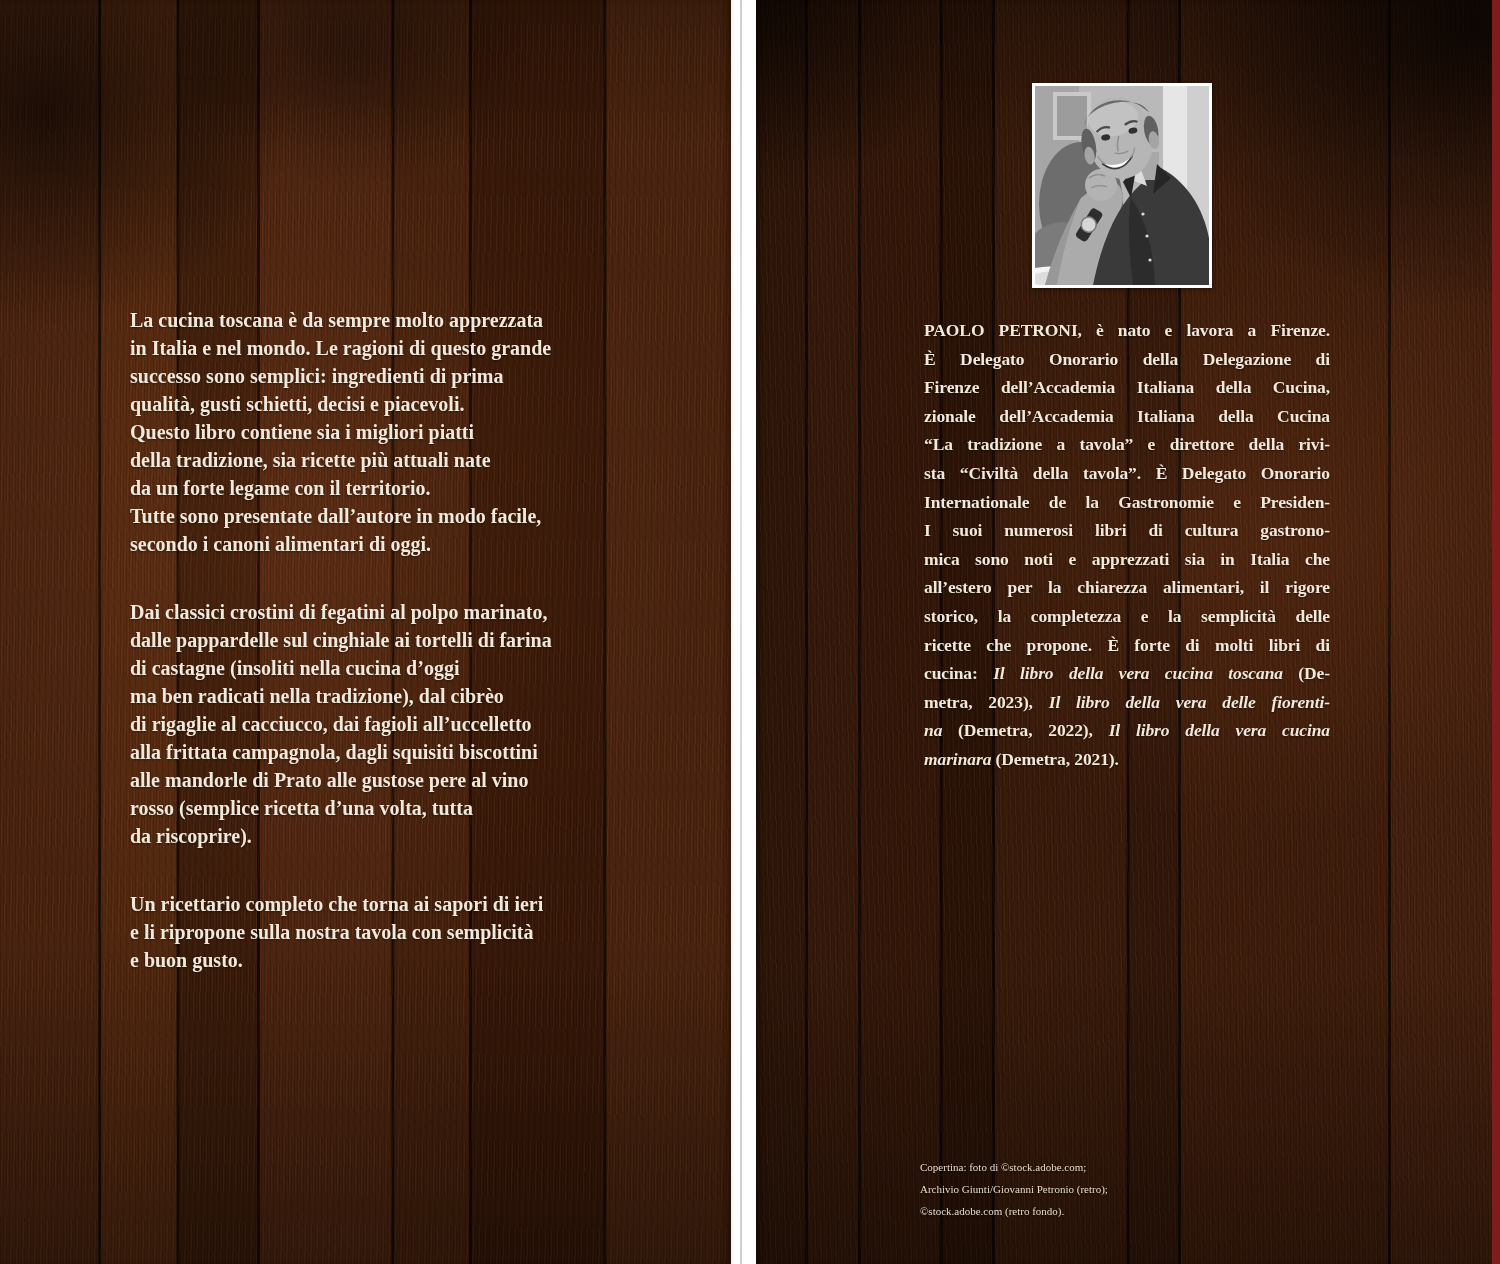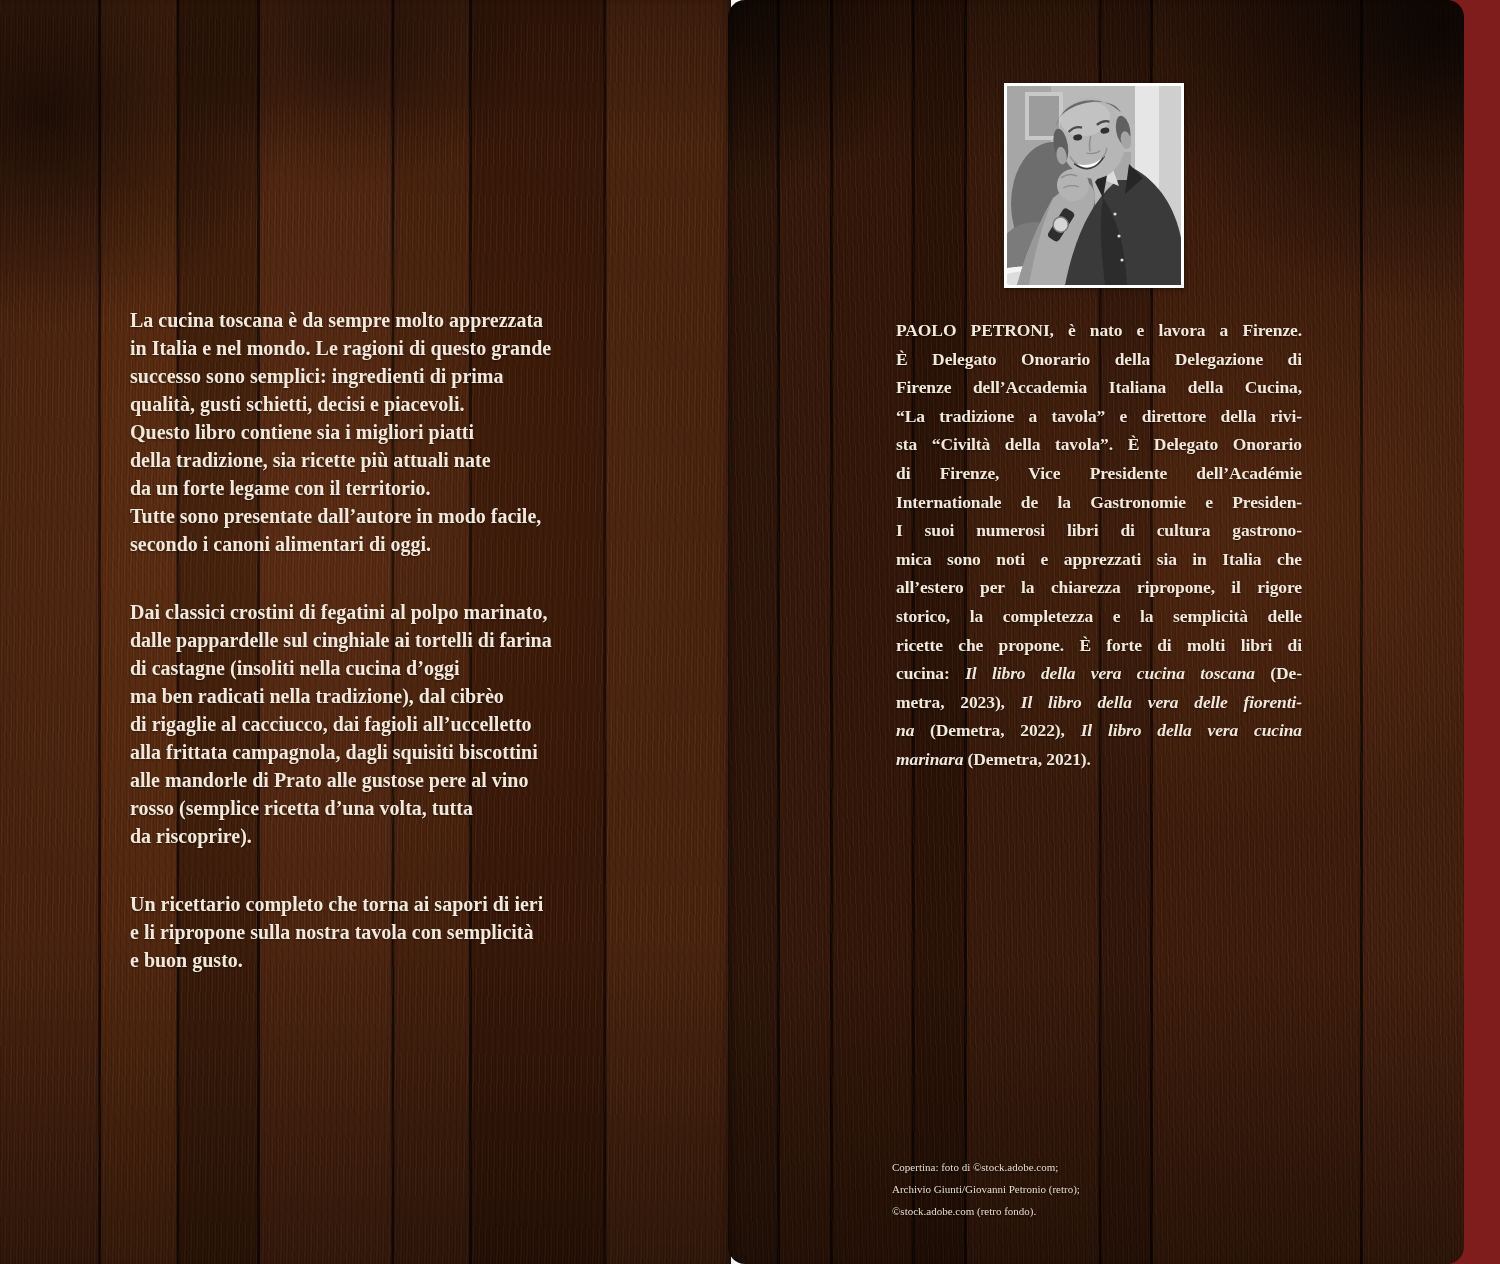--- a/index.html
+++ b/index.html
@@ -26,40 +26,39 @@
         #3c1c0a 24.6%, #3c1c0a 35.1%, #170a04 35.2%, #170a04 35.5%,
         #4e2510 35.6%, #4e2510 53.5%, #190b04 53.6%, #190b04 53.9%,
         #46210d 54%, #46210d 64.1%, #170a04 64.2%, #170a04 64.5%,
         #381808 64.6%, #381808 82.5%, #190b04 82.6%, #190b04 82.9%,
         #4b240f 83%, #4b240f 100%);
     box-shadow: inset -7px 0 10px -5px rgba(0,0,0,0.45);
   }
 
   
   .flap-right{
-    left:728px;width:736px;background-color:#331809;
+    left:756px;width:736px;background-color:#331809;
     background-image:
       radial-gradient(ellipse 500px 430px at 97% 2%, rgba(0,0,0,0.75), rgba(0,0,0,0) 66%),
       radial-gradient(ellipse 300px 320px at 2% 0%, rgba(0,0,0,0.52), rgba(0,0,0,0) 62%),
       radial-gradient(ellipse 520px 430px at 70% 42%, rgba(200,105,45,0.12), rgba(200,105,45,0) 70%),
       linear-gradient(180deg, rgba(0,0,0,0.28) 0%, rgba(0,0,0,0) 13%, rgba(0,0,0,0) 76%, rgba(0,0,0,0.32) 100%),
       repeating-linear-gradient(90deg, rgba(0,0,0,0.15) 0px, rgba(0,0,0,0.15) 1px, rgba(0,0,0,0) 1px, rgba(0,0,0,0) 3px),
       repeating-linear-gradient(88deg, rgba(255,215,165,0.045) 0px, rgba(255,215,165,0.045) 1px, rgba(0,0,0,0) 1px, rgba(0,0,0,0) 5px),
       repeating-linear-gradient(63deg, rgba(0,0,0,0.10) 0px, rgba(0,0,0,0.10) 1px, rgba(0,0,0,0) 1px, rgba(0,0,0,0) 6px),
       linear-gradient(90deg,
         #2f1609 0%, #2f1609 6.6%, #140803 6.7%, #140803 7.0%,
         #36190a 7.1%, #36190a 13.8%, #140803 13.9%, #140803 14.2%,
         #341709 14.3%, #341709 24.9%, #120702 25.0%, #120702 25.3%,
         #2b1307 25.4%, #2b1307 32.0%, #120702 32.1%, #120702 32.4%,
         #3a1b0b 32.5%, #3a1b0b 50.3%, #140803 50.4%, #140803 50.7%,
         #33170a 50.8%, #33170a 57.3%, #140803 57.4%, #140803 57.7%,
         #3f1d0c 57.8%, #3f1d0c 85.8%, #150904 85.9%, #150904 86.2%,
         #44200e 86.3%, #44200e 100%);
     box-shadow: inset 7px 0 10px -5px rgba(0,0,0,0.5);
-    border-radius: 17px;
   }
 
   
   .divider{
     position:absolute;left:731px;top:0;width:33px;height:1264px;
     background:linear-gradient(90deg,#f1f1f1 0%, #ffffff 12%, #ffffff 88%, #f3f3f3 100%);
   }
   .divider-seam{
     position:absolute;left:9px;top:0;width:2px;height:1264px;
     background:linear-gradient(180deg,#cfcfcf,#e4e4e4 30%,#d6d6d6 70%,#cfcfcf);
@@ -193,27 +192,27 @@
           <path d="M60,66 q2,6 6,9" stroke="#969696" stroke-width="1.4" fill="none"></path>
           <path d="M98,64 q-2,6 -6,9" stroke="#969696" stroke-width="1.4" fill="none"></path>
         </g>
       </svg>
     </div>
 
     <div class="bio">
         <div class="bio-line"><span>PAOLO PETRONI, è nato e lavora a Firenze.</span></div>
         <div class="bio-line"><span>È Delegato Onorario della Delegazione di</span></div>
         <div class="bio-line"><span>Firenze dell’Accademia Italiana della Cucina,</span></div>
+        <div class="bio-line"><span>zionale dell’Accademia Italiana della Cucina</span></div>
         <div class="bio-line"><span>“La tradizione a tavola” e direttore della rivi-</span></div>
         <div class="bio-line"><span>sta “Civiltà della tavola”. È Delegato Onorario</span></div>
-        <div class="bio-line"><span>di Firenze, Vice Presidente dell’Académie</span></div>
         <div class="bio-line"><span>Internationale de la Gastronomie e Presiden-</span></div>
         <div class="bio-line"><span>I suoi numerosi libri di cultura gastrono-</span></div>
         <div class="bio-line"><span>mica sono noti e apprezzati sia in Italia che</span></div>
-        <div class="bio-line"><span>all’estero per la chiarezza ripropone, il rigore</span></div>
+        <div class="bio-line"><span>all’estero per la chiarezza alimentari, il rigore</span></div>
         <div class="bio-line"><span>storico, la completezza e la semplicità delle</span></div>
         <div class="bio-line"><span>ricette che propone. È forte di molti libri di</span></div>
         <div class="bio-line"><span>cucina: </span><span class="it">Il libro della vera cucina toscana</span><span> (De-</span></div>
         <div class="bio-line"><span>metra, 2023), </span><span class="it">Il libro della vera delle fiorenti-</span></div>
         <div class="bio-line"><span class="it">na</span><span> (Demetra, 2022), </span><span class="it">Il libro della vera cucina</span></div>
         <div class="bio-line end"><span class="it">marinara</span><span> (Demetra, 2021).</span></div>
       </div>
 
     <div class="credits">Copertina: foto di ©stock.adobe.com;
 Archivio Giunti/Giovanni Petronio (retro);

